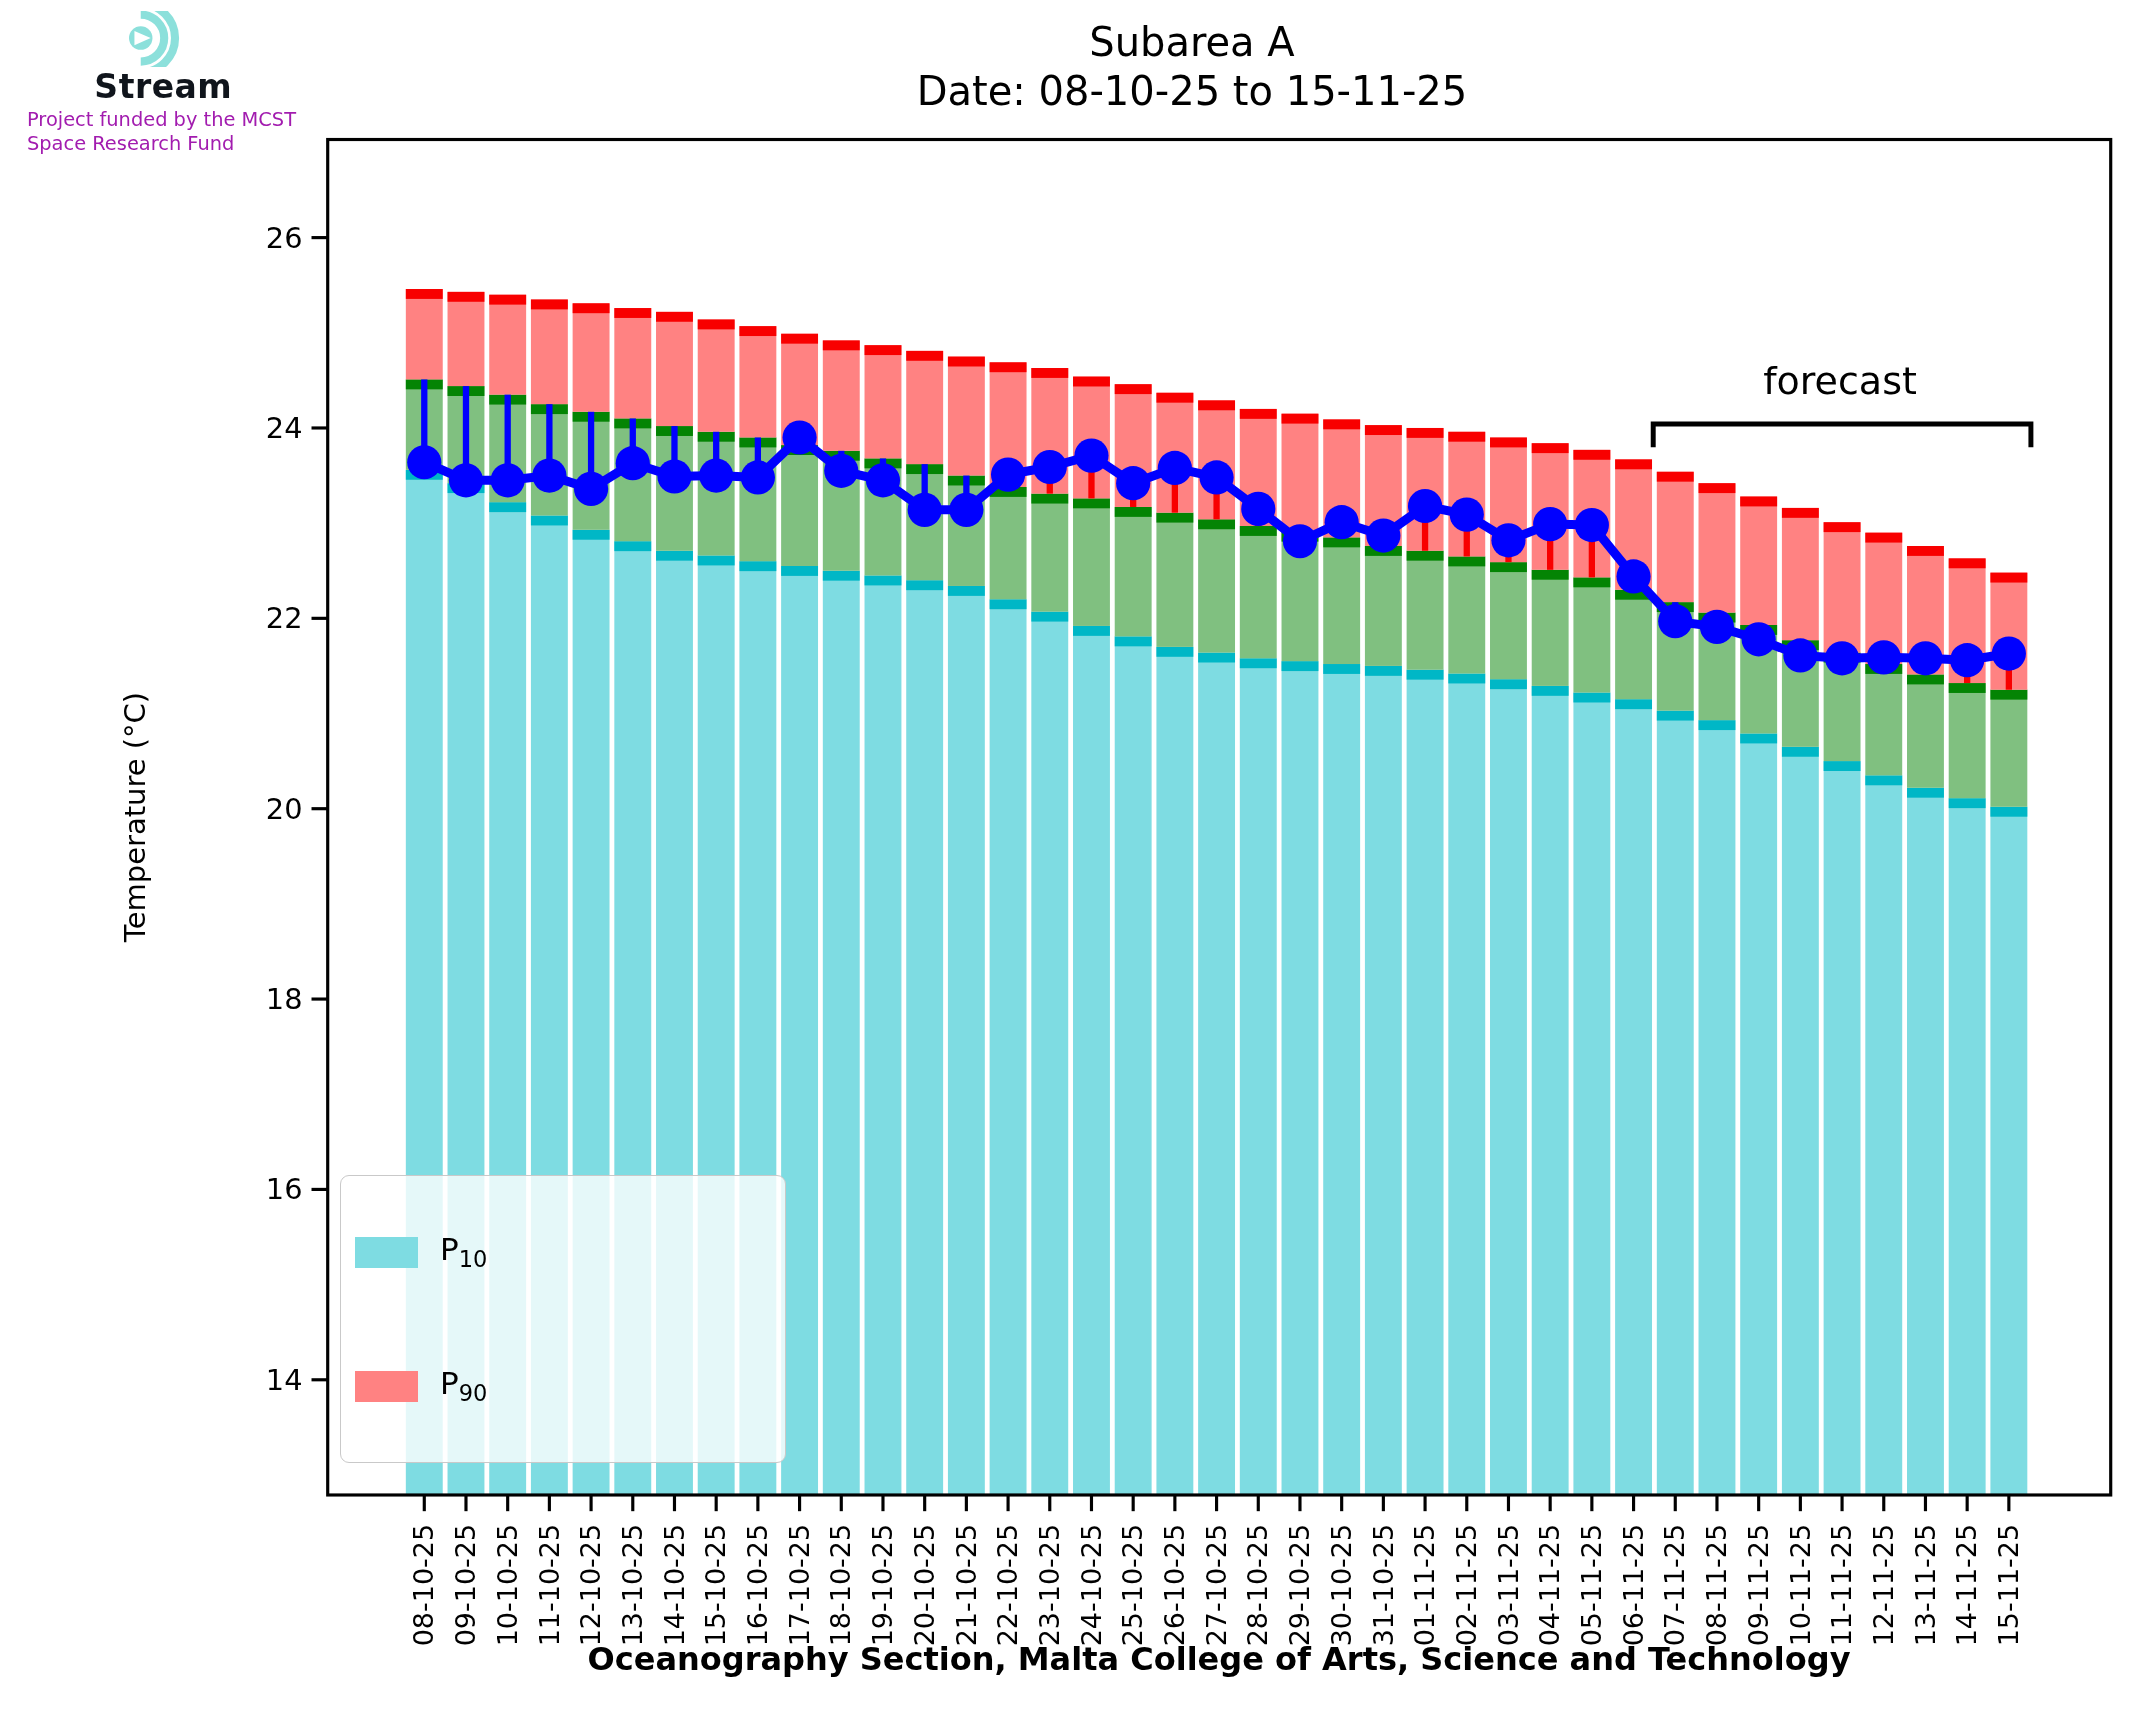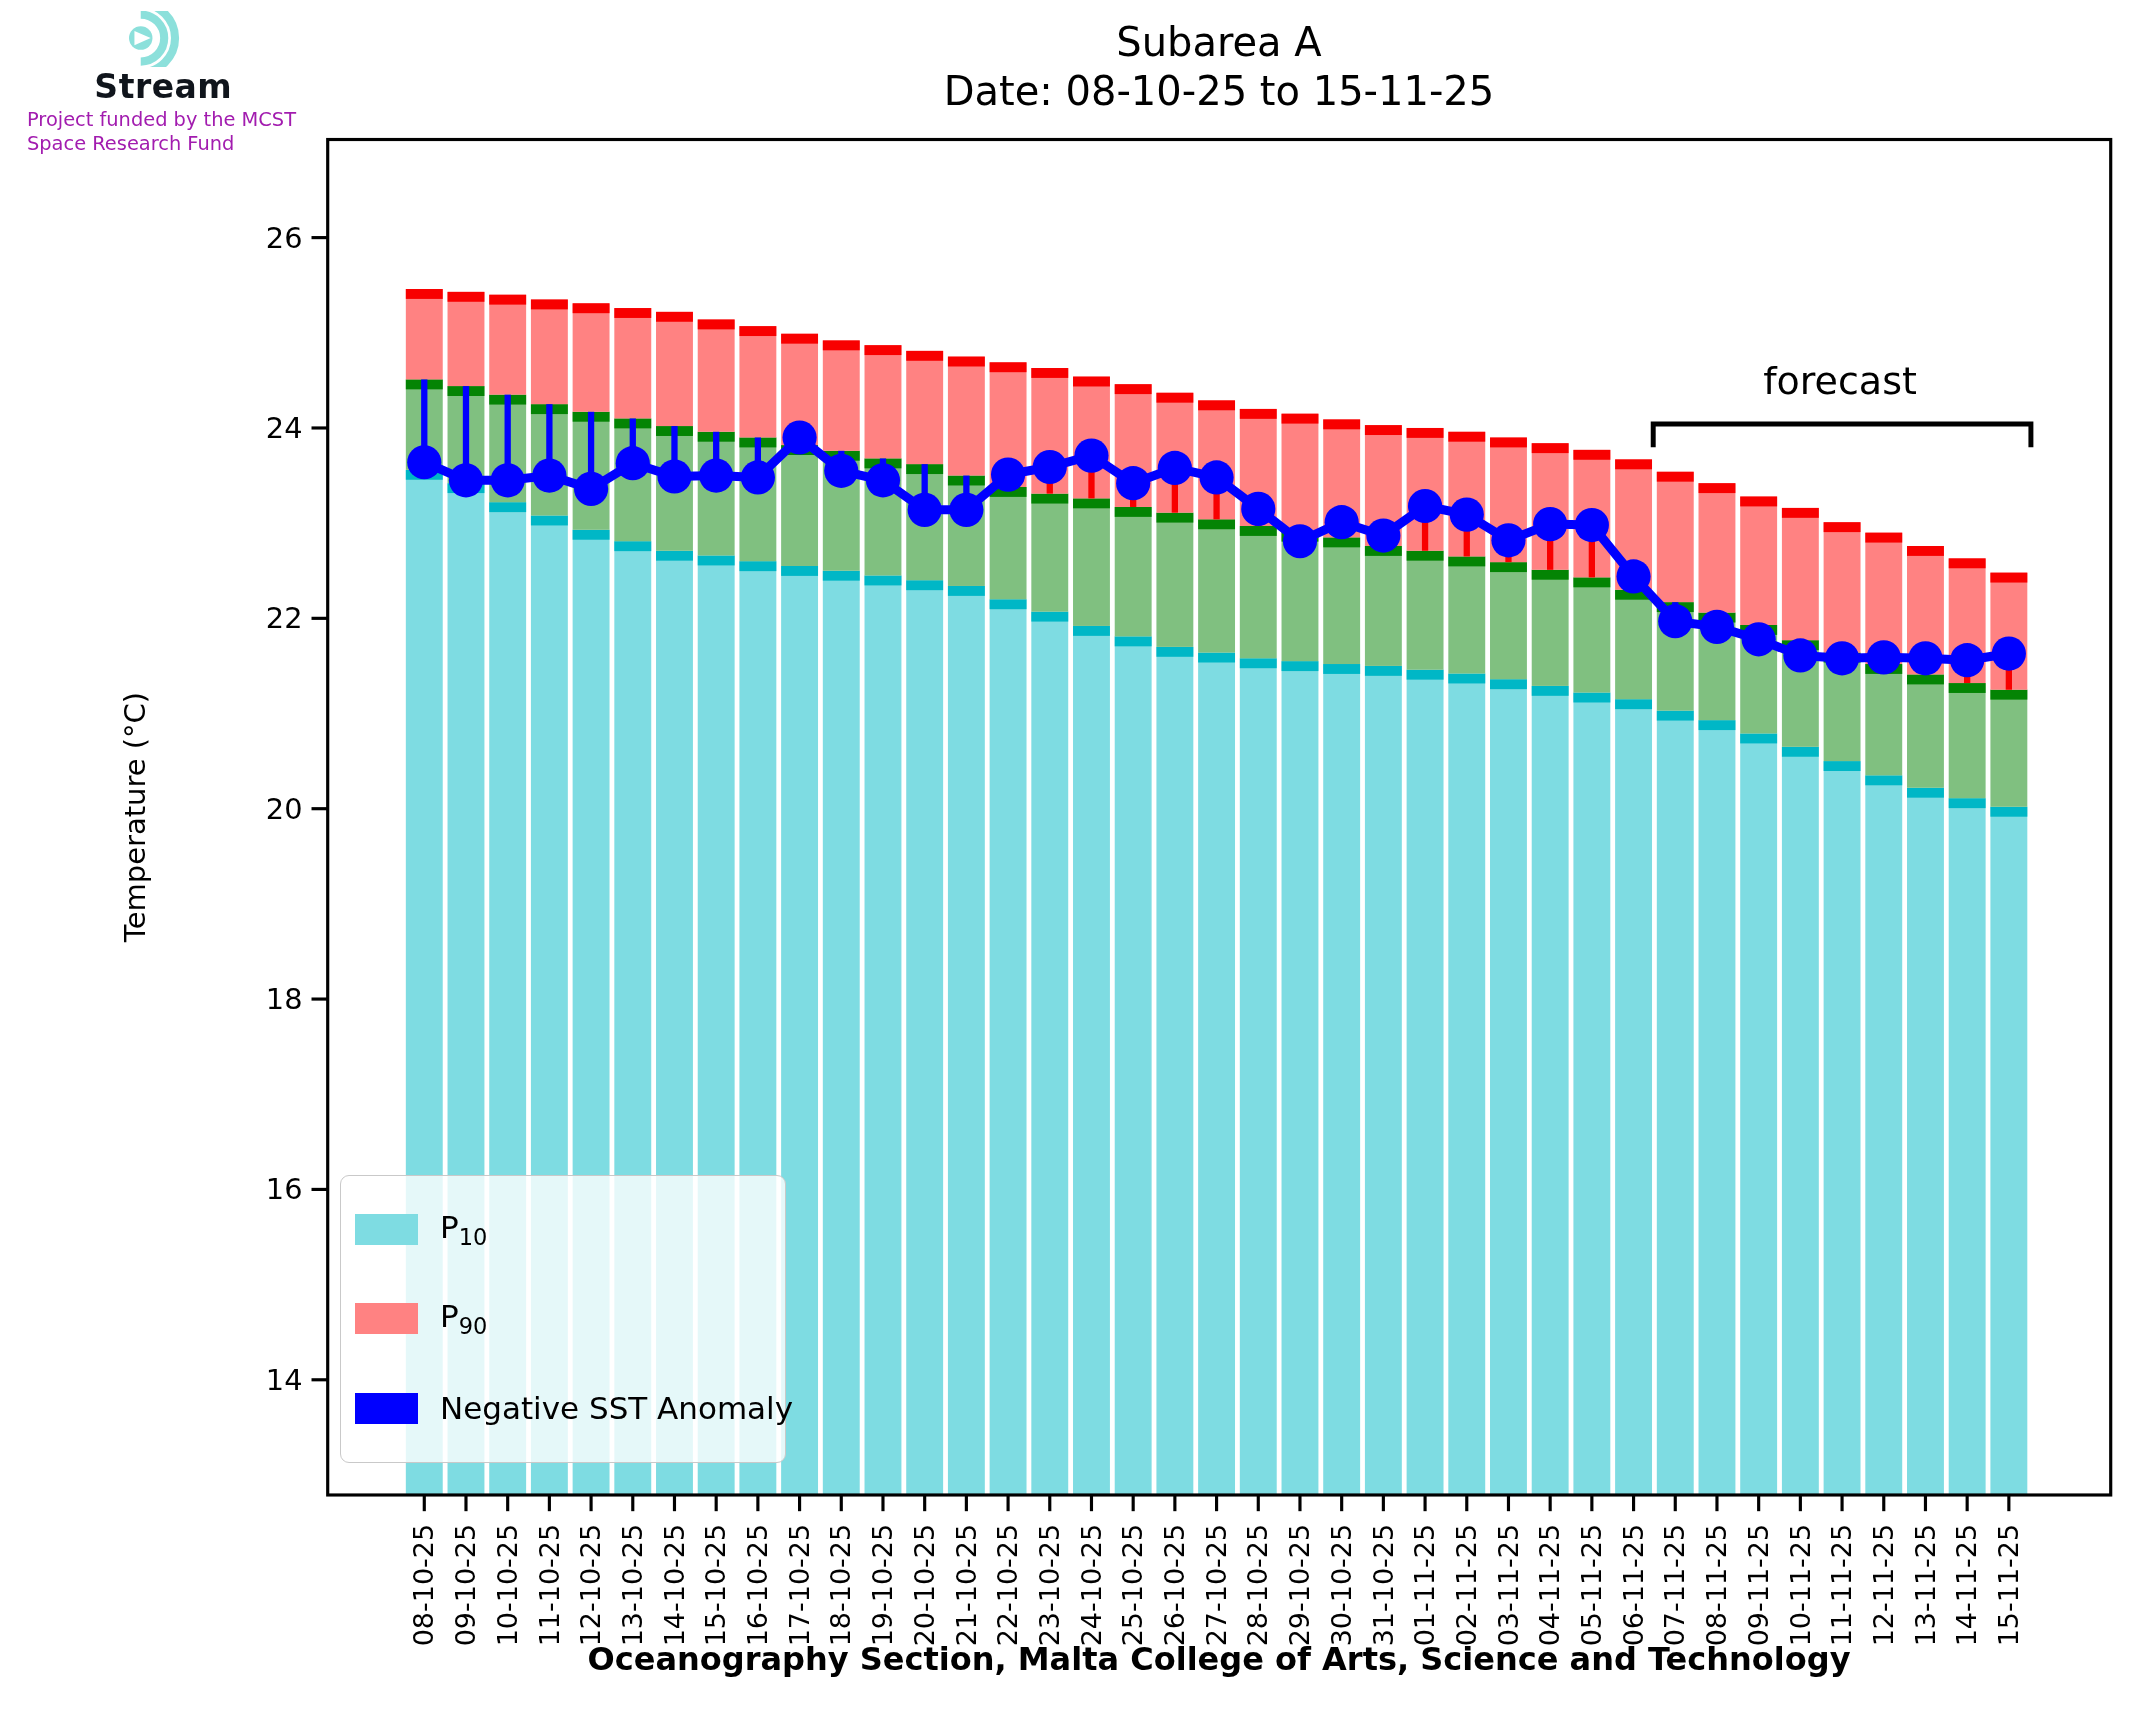--- a/index.html
+++ b/index.html
@@ -5,21 +5,21 @@
   html,body{margin:0;padding:0;background:#ffffff;}
   body{width:2145px;height:1729px;position:relative;overflow:hidden;
        font-family:"DejaVu Sans", "Liberation Sans", sans-serif;color:#000;}
   .abs{position:absolute;}
   
   .logo{left:27px;top:10.8px;}
   .logo-row{display:flex;align-items:center;flex-direction:column;}
   .logo-brand{font-size:33px;font-weight:bold;color:#10151c;margin-left:3.6px;letter-spacing:0.5px;}
   .logo-sub{font-size:19.4px;line-height:1.26;margin-top:1.8px;color:#a21caf;}
   
-  .title-block{left:1219px;top:18px;transform:translateX(-50%);text-align:center;
+  .title-block{left:1192px;top:18px;transform:translateX(-50%);text-align:center;
                font-size:40px;line-height:1.22;white-space:nowrap;}
   
   .ylabel{left:135px;top:817px;transform:translate(-50%,-50%) rotate(-90deg);
           font-size:29px;white-space:nowrap;}
   .xlabel{left:1219px;top:1640px;transform:translateX(-50%);
           font-size:32px;font-weight:bold;white-space:nowrap;}
   .forecast-label{left:1840px;top:359px;transform:translateX(-50%);font-size:38px;}
   
   .legend{left:340px;top:1175px;width:446px;height:288px;box-sizing:border-box;
           background:rgba(255,255,255,0.8);border:1.8px solid #c9c9c9;border-radius:9px;
@@ -475,18 +475,14 @@
 
 <div class="abs legend" id="legend-box">
     <div class="legend-row">
       <div class="legend-swatch" style="background: rgb(126, 220, 226);"></div>
       <span class="legend-label">P<sub>10</sub></span>
     </div>
     <div class="legend-row">
       <div class="legend-swatch" style="background: rgb(255, 130, 130);"></div>
       <span class="legend-label">P<sub>90</sub></span>
     </div>
-    <div class="legend-row">
-      <div class="legend-swatch" style="background: rgb(0, 0, 255);"></div>
-      <span class="legend-label">Negative SST Anomaly</span>
-    </div>
   </div>
 
 
 </body></html>

